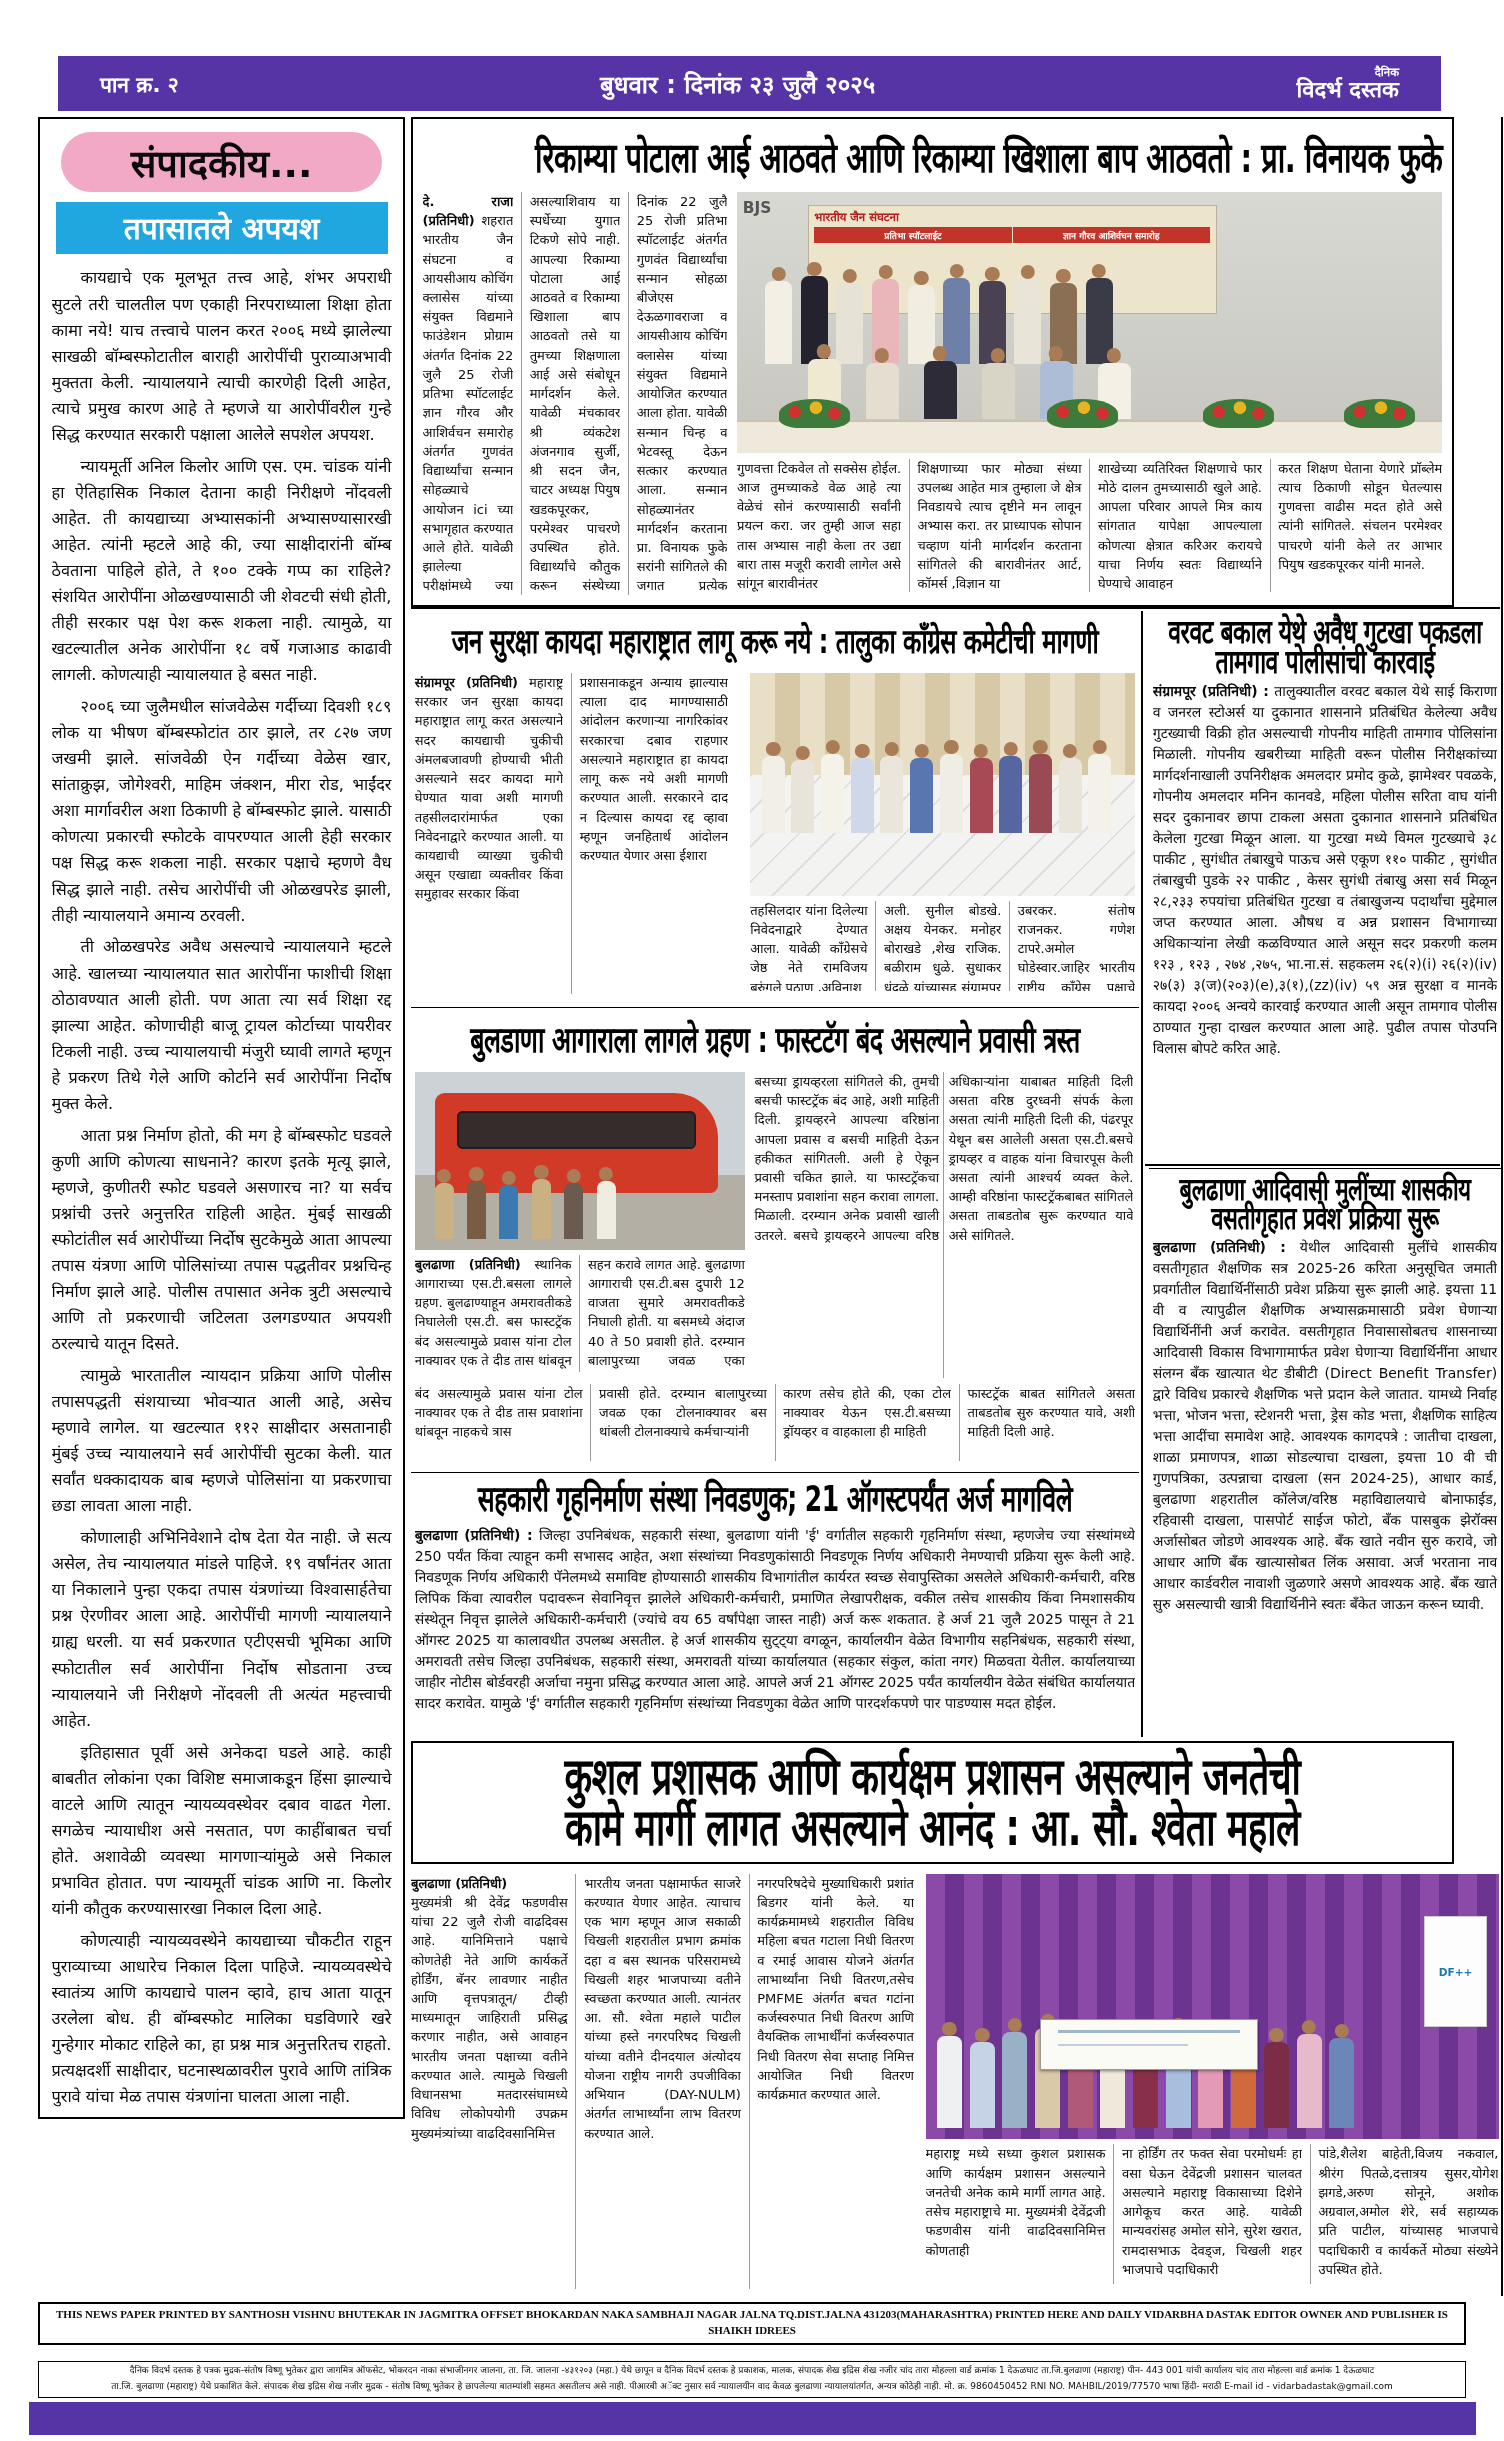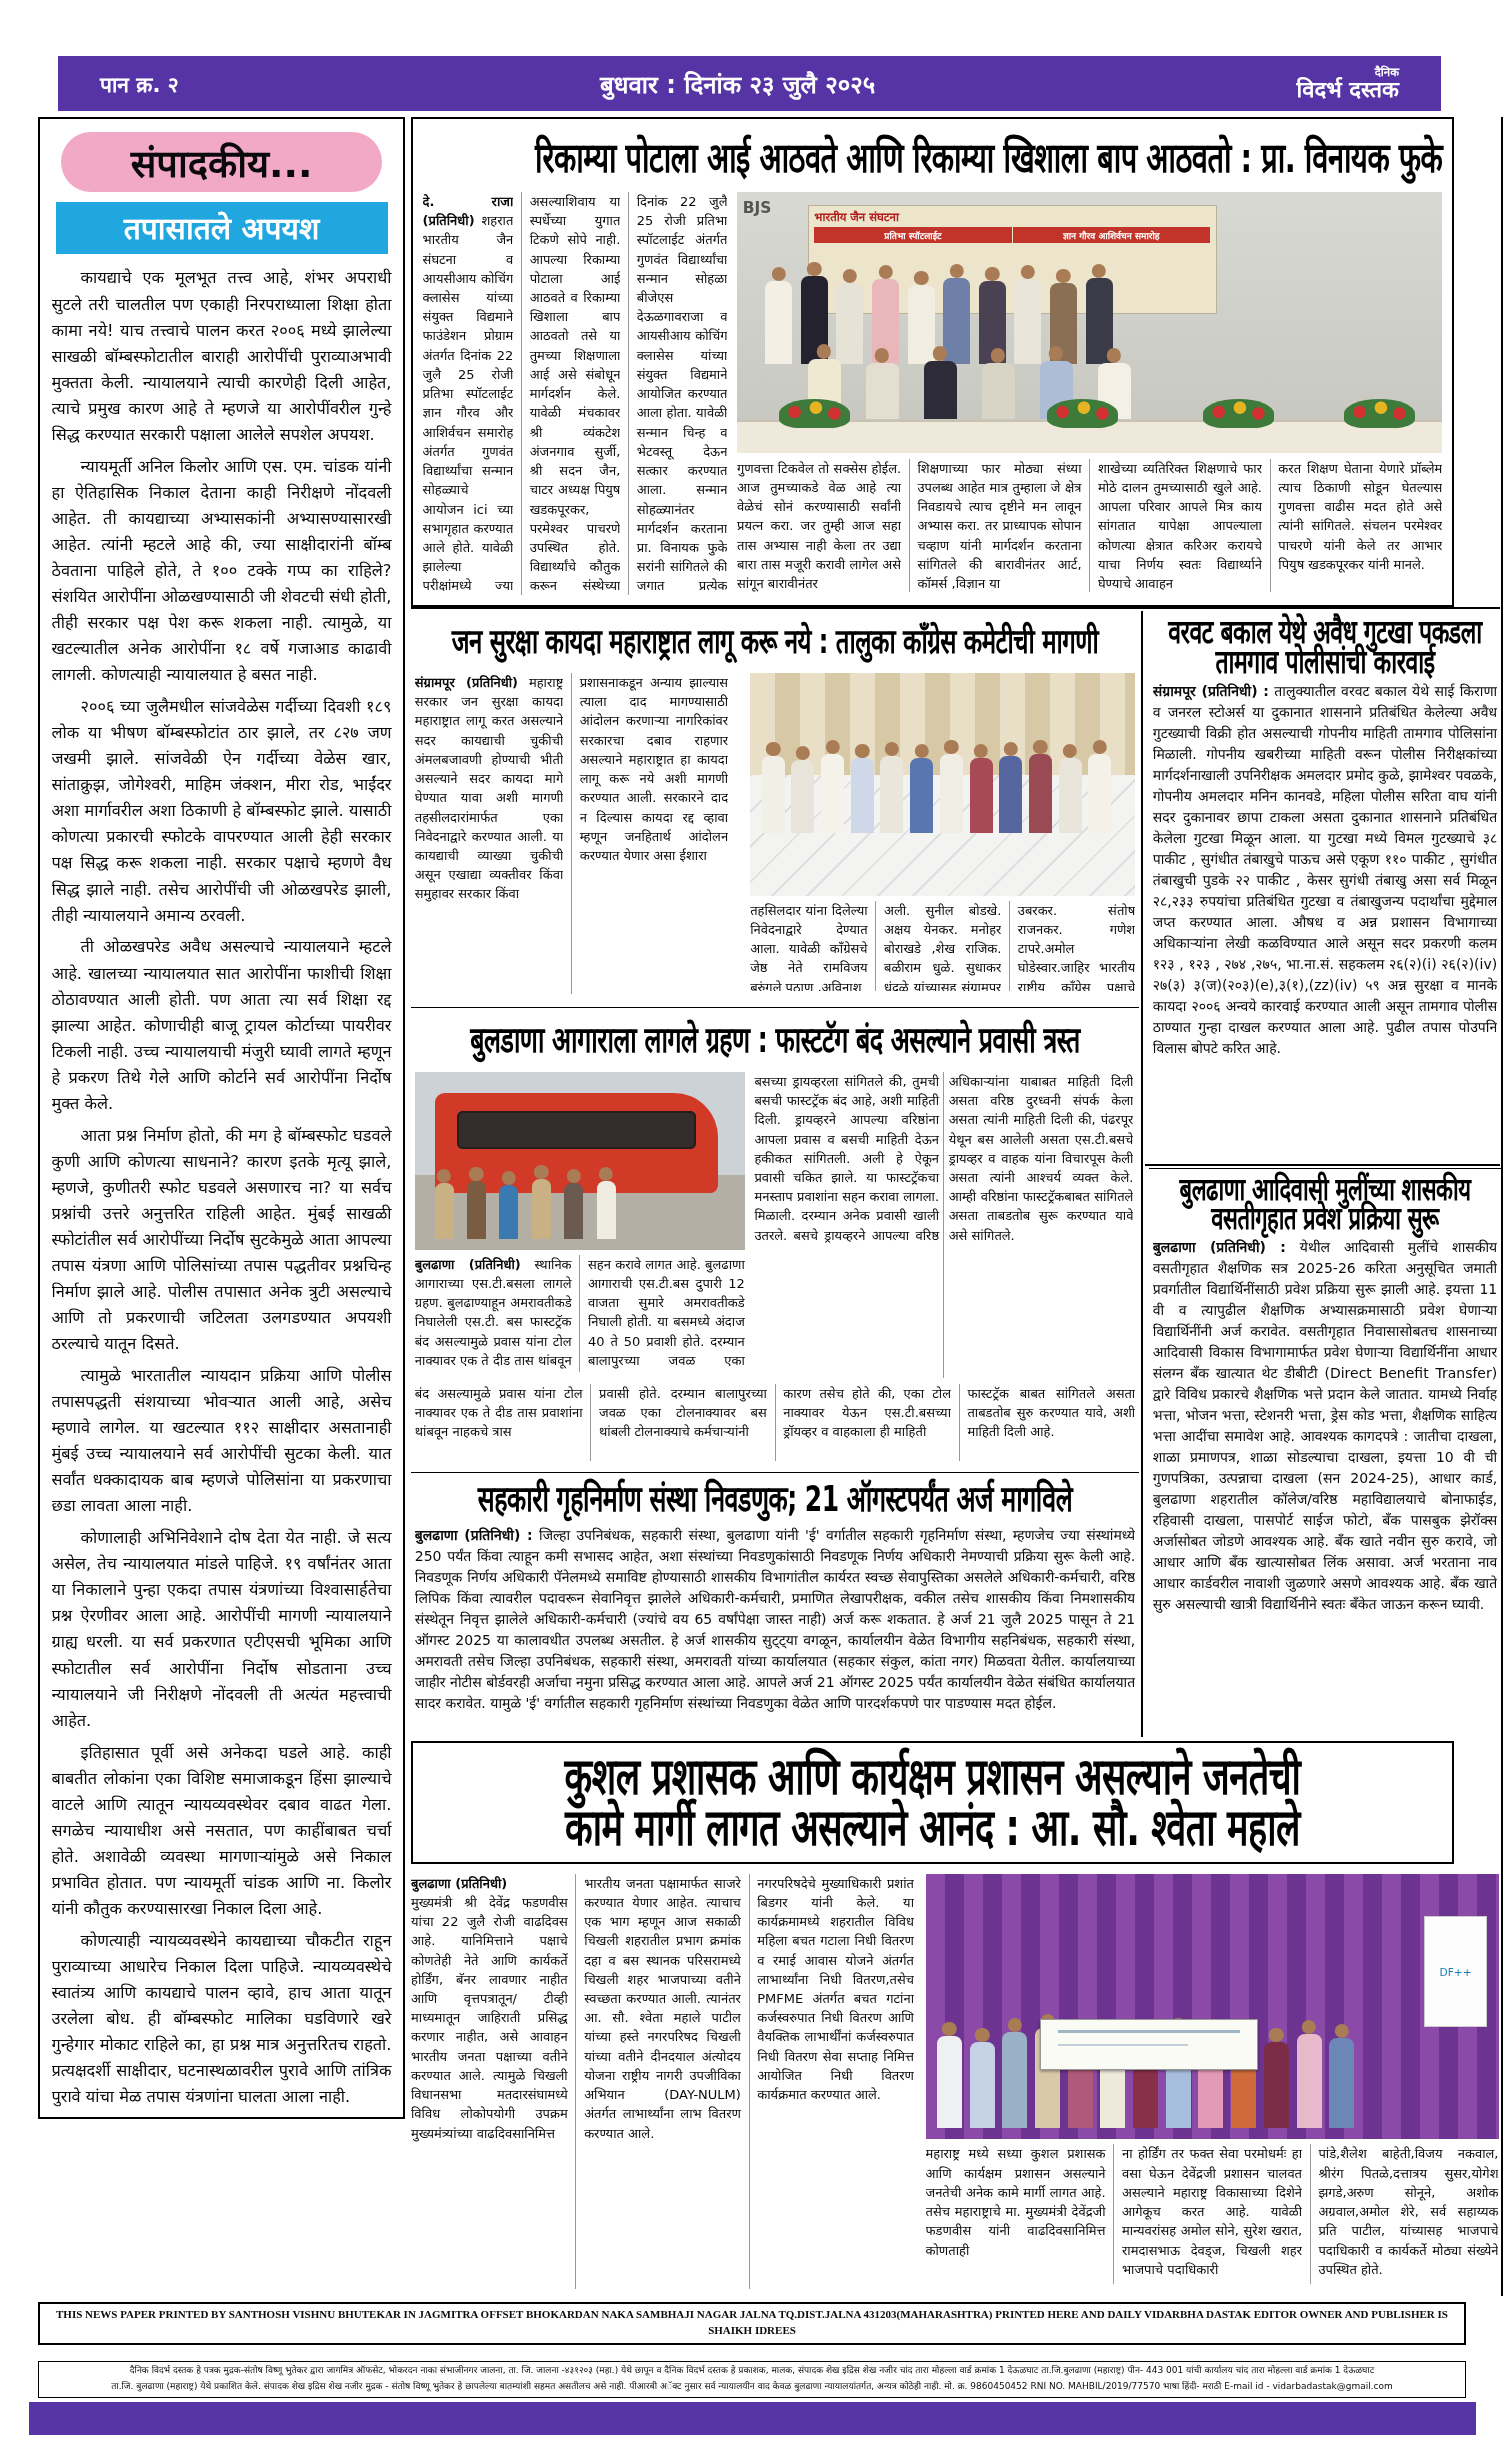--- a/index.html
+++ b/index.html
@@ -63,21 +63,21 @@
     repeating-linear-gradient(135deg,rgba(160,160,170,.25) 0 1.9px,transparent 1.9px 25px),#f3f3f1}
   .bus-body{position:absolute;left:6%;top:12%;width:86%;height:56%;background:#d23a28;border-radius:9.6px 44px 7.7px 7.7px}
   .bus-win{position:absolute;left:8%;top:18%;width:84%;height:38%;background:#352c2c;border-radius:5.8px;
     box-shadow:inset 0 0 0 1.9px #241d1d}
   .purple-curtain{background:repeating-linear-gradient(90deg,#8b4aa8 0 19px,#6d3390 19px 38px)}
   .stage-banner{position:absolute;left:24%;top:5%;width:52%;height:48%;background:#f6eed9;border:1.9px solid #d9b84a;padding:2.9px;text-align:center;overflow:hidden}
   .stage-banner .s1{font-size:8.6px;color:#333}
   .stage-banner .s2{font-size:12.5px;font-weight:bold;color:#1d3b8f}
   .stage-banner .s3{font-size:16.3px;font-weight:bold;color:#c22121;margin-top:1.9px}
   .df-banner{position:absolute;right:2%;top:16%;width:11%;height:42%;background:#fdfdfd;border:1px solid #ccc;
-             font-size:10.6px;font-weight:normal;color:#1a7ab0;display:flex;align-items:center;justify-content:center}
+             font-size:10.6px;font-weight:bold;color:#1a7ab0;display:flex;align-items:center;justify-content:center}
   .cheque{position:absolute;left:20%;bottom:26%;width:38%;height:19%;background:#fbfbf6;border:1px solid #999;
     box-shadow:0 1.9px 2.9px rgba(0,0,0,.4)}
   .cheque i{position:absolute;left:8%;top:20%;width:84%;height:2.9px;background:#9fb6c6}
   .cheque b{position:absolute;left:8%;top:48%;width:60%;height:2.9px;background:#c3cfd8}
 
   
   .a2{left:411px;top:611px;width:728px;height:394px;padding:1.9px 3.8px}
   .a2-head{height:60px;display:flex;align-items:center;justify-content:center}
   .a2-row{display:flex;gap:22px;height:321px}
   .a2-left{width:319px;display:flex;gap:7.7px}

